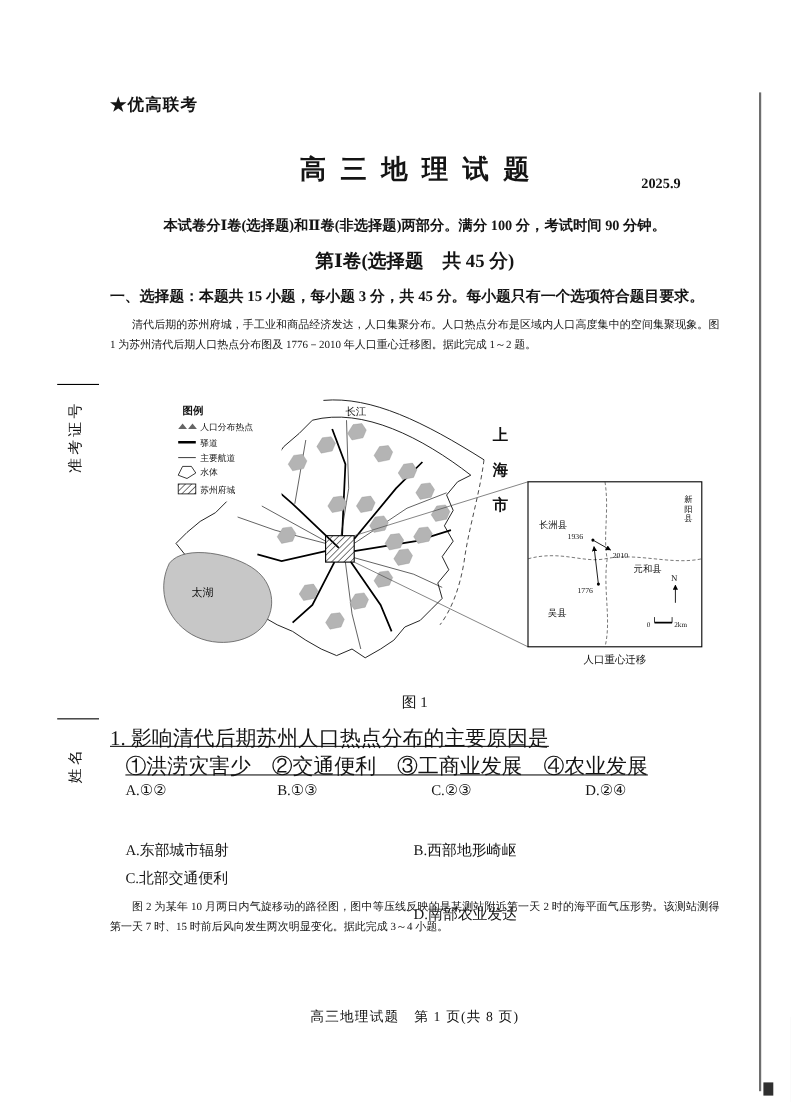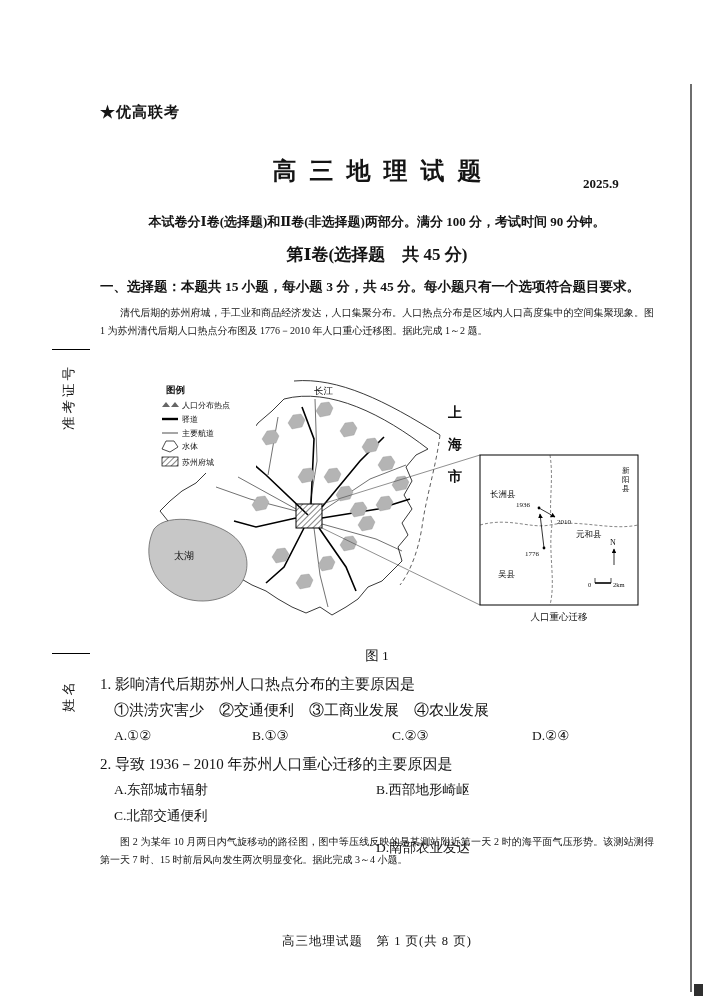--- a/index.html
+++ b/index.html
@@ -2,35 +2,35 @@
 <html><head>
 <meta charset="utf-8">
 <style>
   * { margin:0; padding:0; box-sizing:border-box; }
   html,body { background:#e9e9e9; }
   body { font-family:"Liberation Serif","DejaVu Serif",serif; color:#141414; }
   .page {
     position:relative; width:719px; height:1002px; background:#ffffff;
     overflow:hidden; margin:0 auto;
   }
-  .content { position:absolute; left:100px; top:17px; width:554px; height:730px; }
+  .content { position:absolute; left:100px; top:0; width:554px; height:730px; }
   .abs { position:absolute; }
 
   .brand { top:86px; left:0; font-size:15px; font-weight:700; letter-spacing:1px; }
   .title { top:138px; left:0; width:100%; text-align:center; font-size:24px; font-weight:700;
            letter-spacing:13px; text-indent:13px; }
   .date  { top:159px; left:483px; font-size:13px;font-weight:bold; }
   .intro { top:196px; left:0; width:100%; text-align:center; font-weight:700; font-size:13px; }
   .sec   { top:226px; left:0; width:100%; text-align:center; font-weight:700; font-size:17px; }
   .dir   { top:261px; left:0; width:100%; font-weight:700; font-size:13.5px; }
   .para  { left:0; width:100%; font-size:10px; line-height:18px; text-indent:2em; text-align:justify; }
   .p1 { top:287px; }
   .p2 { top:816px; }
   .fig-cap { top:630px; left:0; width:100%; text-align:center; font-size:13.5px; }
-  .qline { font-size:15px; }
+  .qline { font-size:19px;text-decoration:underline; }
   .q1-stem { top:658px; left:0; }
   .q1-items { top:684px; left:14px; }
   .opt { position:absolute; font-size:13.5px; }
   .footer { top:916px; left:0; width:100%; text-align:center; font-size:12.5px; letter-spacing:1px; }
 
   .margin-label { position:absolute; transform-origin:0 0; transform:rotate(-90deg);
                   font-size:13.5px; letter-spacing:3px; white-space:nowrap; }
   .fill-line { position:absolute; height:1px; background:#000; width:38px; }
 
   .edge-line { position:absolute; left:690px; top:84px; width:2px; height:908px; background:#6e6e6e; }
@@ -195,21 +195,20 @@
 
     <div class="abs fig-cap">图 1</div>
 
     <div class="abs qline q1-stem">1. 影响清代后期苏州人口热点分布的主要原因是</div>
     <div class="abs qline q1-items">①洪涝灾害少　②交通便利　③工商业发展　④农业发展</div>
     <span class="opt" style="top:710px; left:14px;">A.①②</span>
     <span class="opt" style="top:710px; left:152px;">B.①③</span>
     <span class="opt" style="top:710px; left:292px;">C.②③</span>
     <span class="opt" style="top:710px; left:432px;">D.②④</span>
 
-    <div class="abs qline" style="top:738px; left:0;">2. 导致 1936－2010 年苏州人口重心迁移的主要原因是</div>
     <span class="opt" style="top:764px; left:14px;">A.东部城市辐射</span>
     <span class="opt" style="top:764px; left:276px;">B.西部地形崎岖</span>
     <span class="opt" style="top:790px; left:14px;">C.北部交通便利</span>
     <span class="opt" style="top:790px; left:276px;margin-top:32px;">D.南部农业发达</span>
 
     <div class="abs para p2">图 2 为某年 10 月两日内气旋移动的路径图，图中等压线反映的是某测站附近第一天 2 时的海平面气压形势。该测站测得第一天 7 时、15 时前后风向发生两次明显变化。据此完成 3～4 小题。</div>
 
     <div class="abs footer">高三地理试题　第 1 页(共 8 页)</div>
 
   </div>

